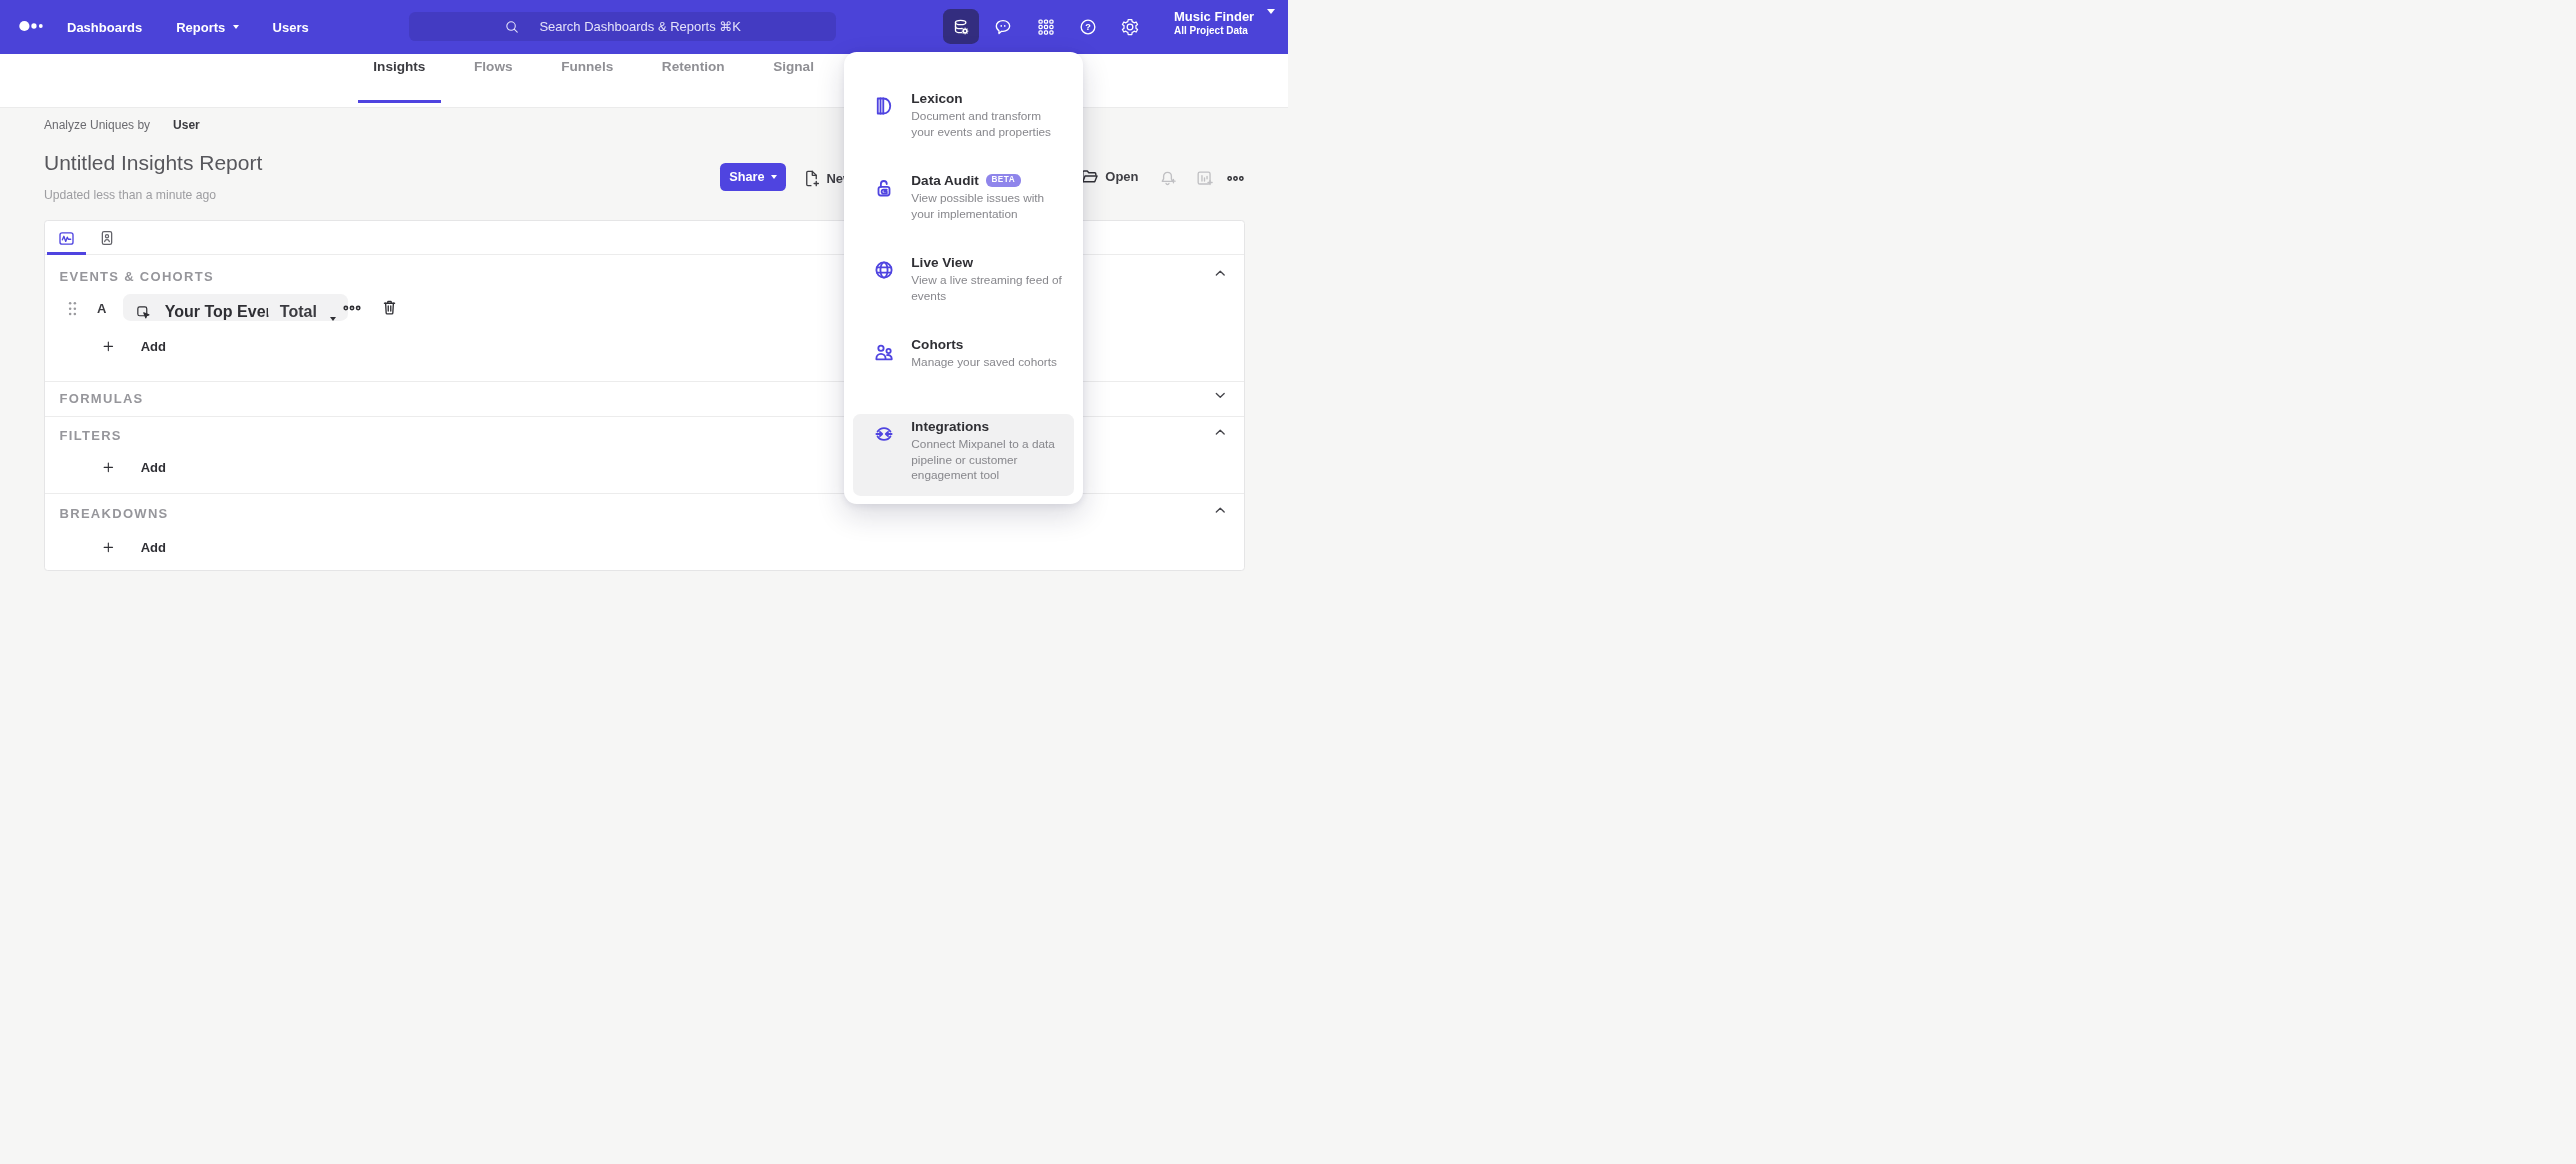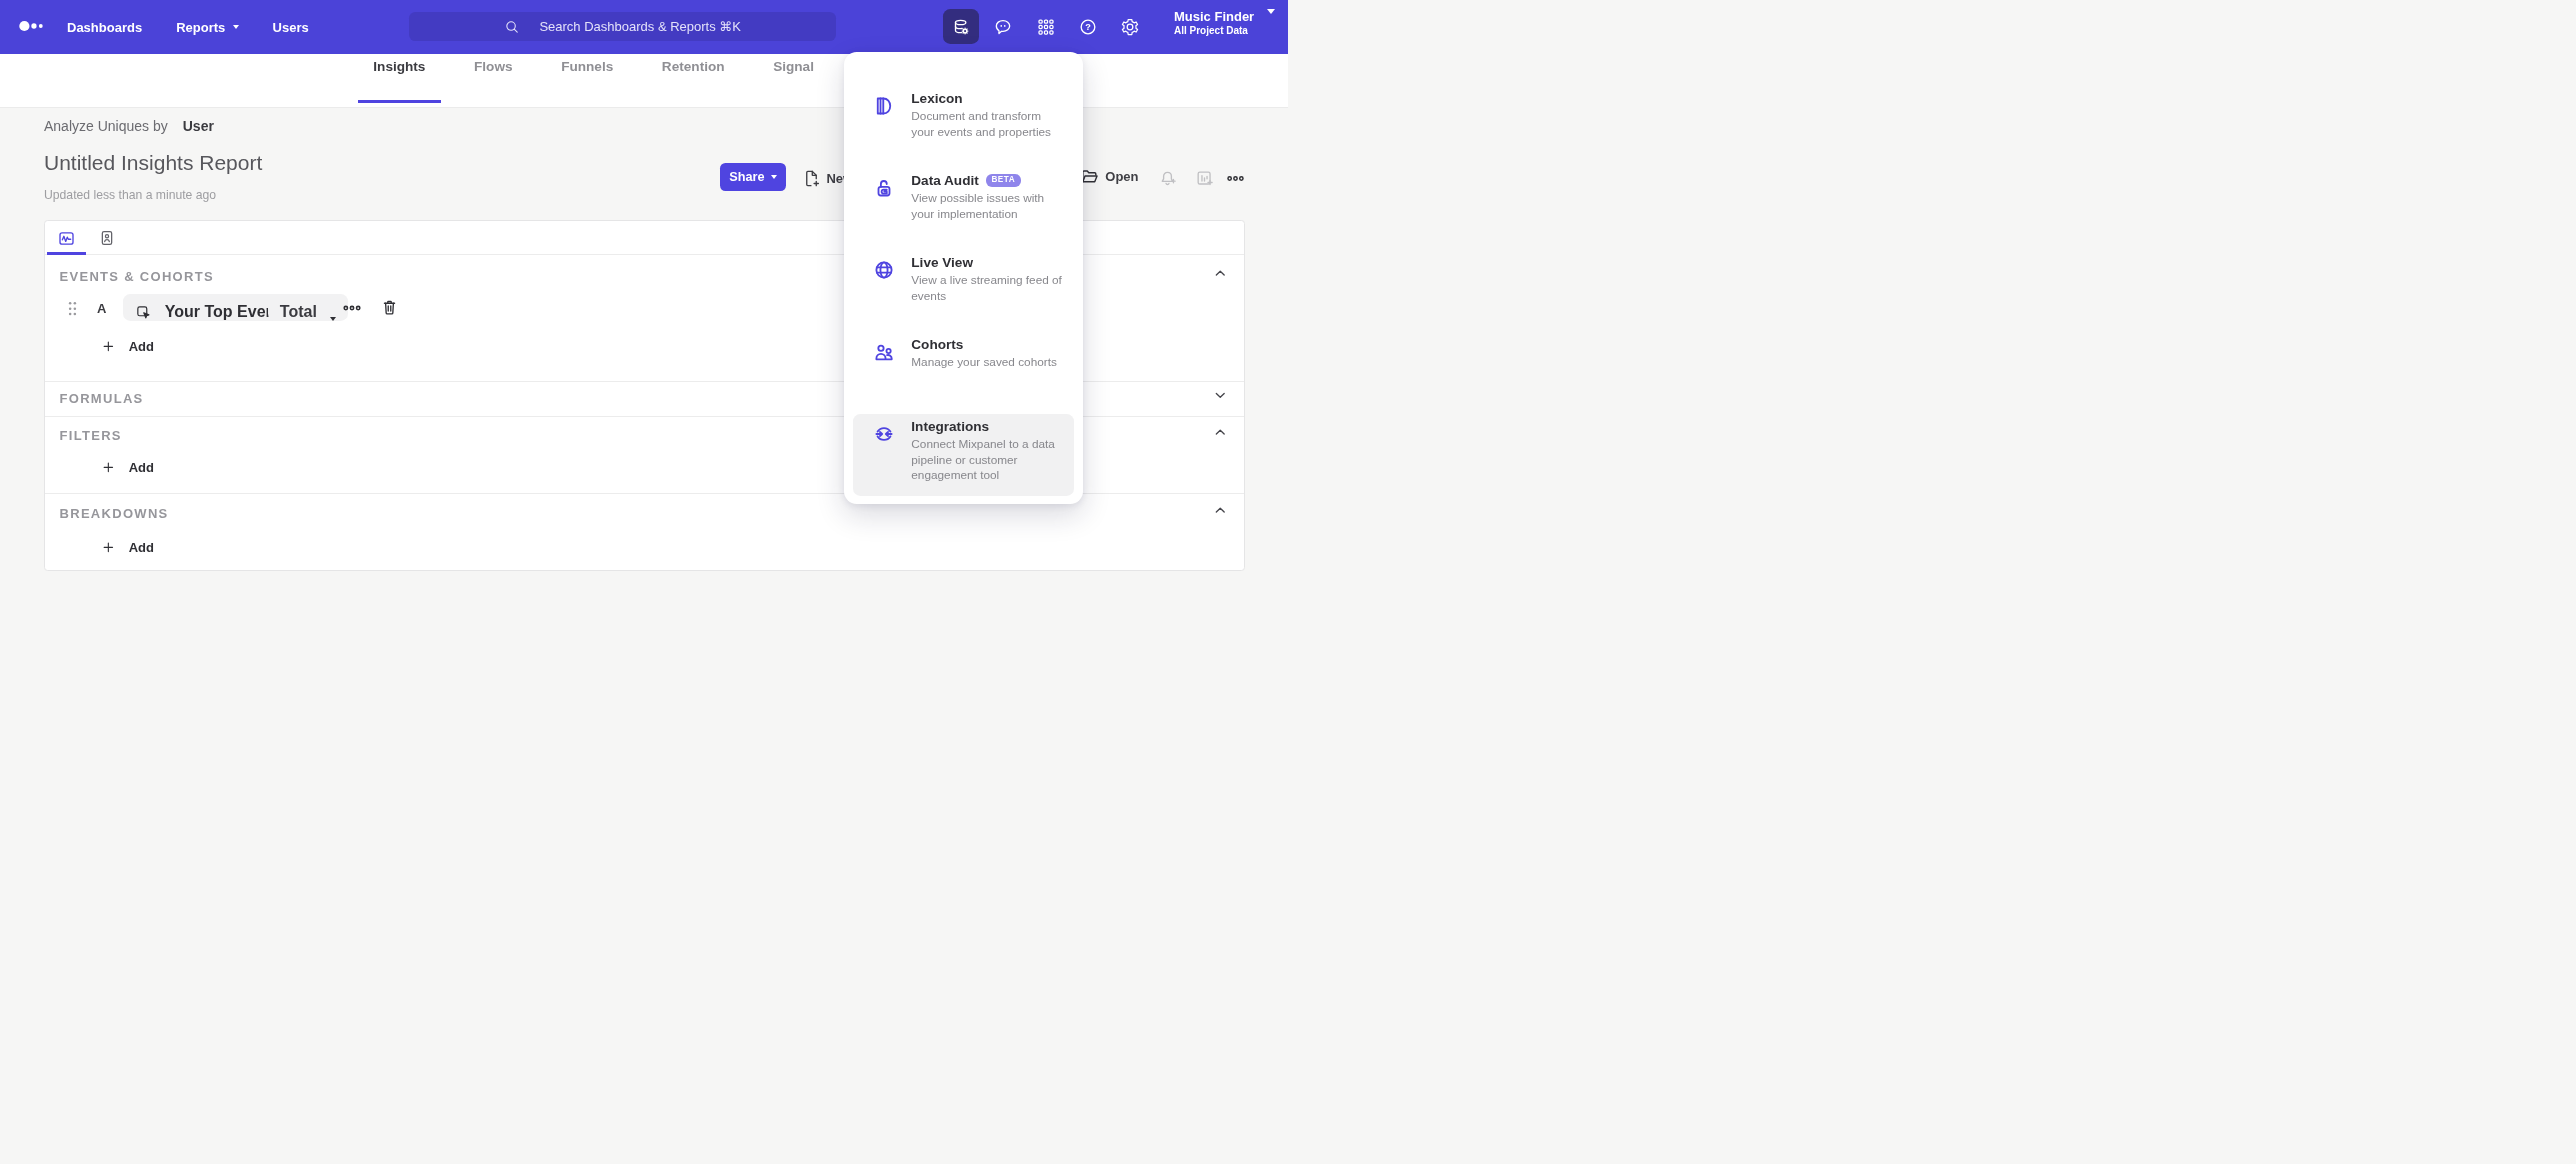--- a/index.html
+++ b/index.html
@@ -31,21 +31,21 @@
   .project .caret{border-left-width:4.5px;border-right-width:4.5px;border-top-width:5.4px}
 
   
   .tabsband{position:absolute;left:0;top:54px;width:1288px;height:54px;background:#fff;border-bottom:0.9px solid #ebebeb}
   .tabs{position:absolute;left:366px;top:0;height:54px;display:flex;align-items:center;gap:34px}
   .tab{position:relative;height:44px;display:flex;font-size:13.6px;font-weight:600;color:#8f8f94;cursor:pointer;padding:0 7.3px}
   .tab.active{color:var(--ink)}
   .tab.active::after{content:"";position:absolute;left:-8.2px;right:-8.2px;bottom:0;height:2.7px;background:var(--accent)}
 
   
-  .crumb{position:absolute;left:44px;top:118px;font-size:14px;color:var(--ink-mid);display:flex;gap:15px;align-items:flex-end}
+  .crumb{position:absolute;left:44px;top:118px;font-size:12px;color:var(--ink-mid);display:flex;gap:23px;align-items:flex-end}
   .crumb b{color:var(--ink);font-weight:700;cursor:pointer}
   .rtitle{position:absolute;left:44px;top:151px;font-size:21px;font-weight:400;color:#57575c;cursor:text}
   .updated{position:absolute;left:44px;top:188px;font-size:12.2px;color:#9d9da1}
   .share-btn{position:absolute;left:720px;top:163px;width:66px;height:28px;background:var(--accent);border:none;border-radius:5.4px;color:#fff;font-size:12.7px;font-weight:700;display:flex;align-items:center;justify-content:center;gap:6.3px;cursor:pointer;font-family:inherit}
   .new-btn{position:absolute;left:802px;top:169px;display:flex;align-items:center;gap:5.4px;font-size:13px;font-weight:700;color:#3f3f44;cursor:pointer;z-index:1}
   .open-btn{position:absolute;left:1080px;top:167px;display:flex;align-items:center;gap:6.3px;font-size:13px;font-weight:700;color:#3f3f44;cursor:pointer}
   .tool-ic{position:absolute;top:169px;cursor:pointer}
   .tool-ic.bell{left:1158px;color:var(--muted-icon)}
   .tool-ic.chartadd{left:1195px;color:var(--muted-icon)}
   .tool-ic.more{left:1225px;color:#2f2f34}
@@ -61,21 +61,21 @@
   .sec-chev{position:absolute;right:16.3px;width:14.5px;height:14.5px;color:#45454b;cursor:pointer}
   .divline{position:absolute;left:0;width:100%;height:0.9px;background:var(--divider)}
   .drag{position:absolute;left:22px;top:80px;cursor:grab;color:#9a9a9e}
   .series-letter{position:absolute;left:52px;top:80px;font-size:13px;font-weight:700;color:var(--ink)}
   .pill{position:absolute;top:73px;height:27px;background:var(--pill-bg);border-radius:7.3px;display:flex;align-items:flex-end;gap:13px;padding:0 11.8px;font-size:16px;font-weight:600;color:var(--ink);cursor:pointer;white-space:nowrap}
   .pill.event{left:78px;color:#2f2f34}
   .pill.agg{left:223px}
   .row-ic{position:absolute;top:77px;cursor:pointer;color:#2f2f34}
   .row-ic.more3{left:297px}
   .row-ic.trash{left:335px}
-  .add-btn{position:absolute;left:57px;display:flex;align-items:center;gap:14px;font-size:13px;font-weight:600;color:#2f2f34;cursor:pointer}
+  .add-btn{position:absolute;left:57px;display:flex;align-items:center;gap:26px;font-size:13px;font-weight:600;color:#2f2f34;cursor:pointer}
 
   
   .menu{position:absolute;left:844px;top:52px;width:239px;height:452px;background:#fff;border-radius:12.7px;
         box-shadow:0 11px 29px rgba(25,25,60,.16),0 1.8px 7.3px rgba(25,25,60,.08);z-index:50;padding-top:34px}
   .mitem{height:82px;margin:0 9px;border-radius:7.3px;display:flex;gap:16.3px;padding:3.6px 9px 0 20px;cursor:pointer}
   .mitem.hl{background:var(--hl-bg)}
   .mitem .micon{width:22px;flex:0 0 22px;color:var(--accent);margin-top:5.4px}
   .mtitle{font-size:13.6px;font-weight:700;color:#2f2f34;line-height:18px;display:flex;align-items:center;gap:7.3px}
   .mdesc{font-size:11.8px;color:var(--desc);line-height:15.4px;margin-top:1.8px;width:156px}
   .badge{background:var(--badge-bg);color:#fff;font-size:8.2px;font-weight:700;letter-spacing:0.5px;border-radius:6px;padding:2.3px 5.4px;line-height:1}

